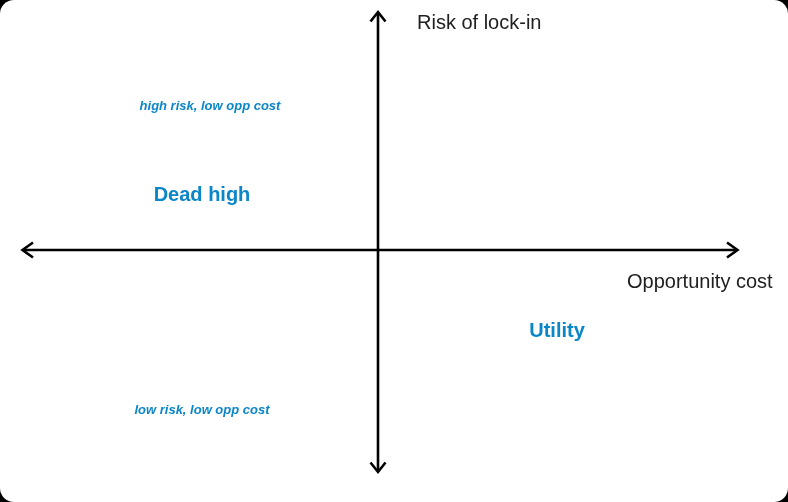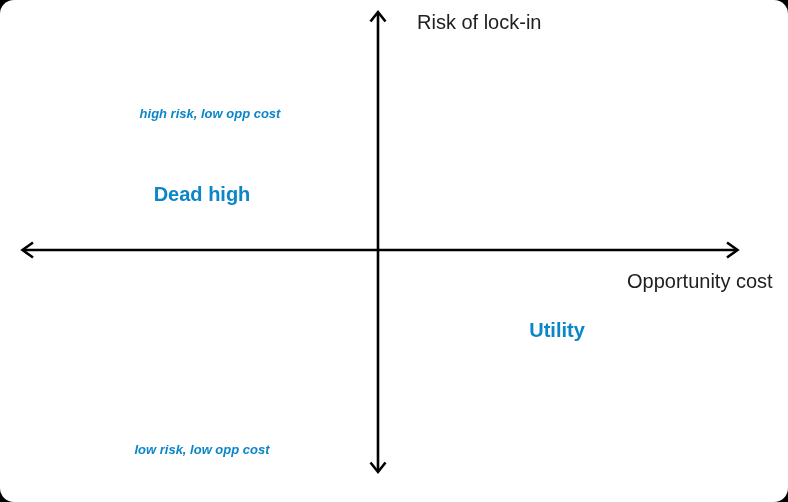--- a/index.html
+++ b/index.html
@@ -52,23 +52,23 @@
     white-space: nowrap;
   }
   .q-title {
     position: absolute;
     transform: translateX(-50%);
     font-size: 20px;
     font-weight: 700;
     color: var(--accent);
     white-space: nowrap;
   }
-  .note-tl { left: 210px; top: 106px; }
+  .note-tl { left: 210px; top: 98px; }
   .note-tr { left: 560px; top: 110px; }
-  .note-bl { left: 202px; top: 402px; margin-top: 40px; }
+  .note-bl { left: 202px; top: 402px; }
   .note-br { left: 559px; top: 402px; }
   .title-tl { left: 202px; top: 183px; }
   .title-tr { left: 556px; top: 188px; }
   .title-bl { left: 200px; top: 319px; }
   .title-br { left: 557px; top: 319px; }
 </style>
 </head>
 <body>
 
 <div class="canvas">

